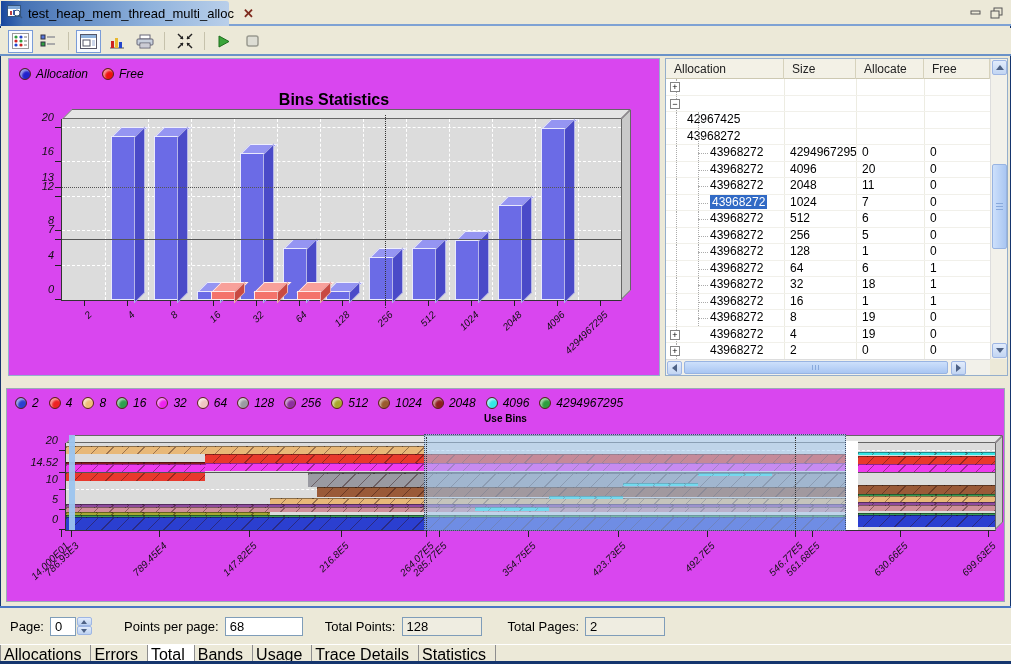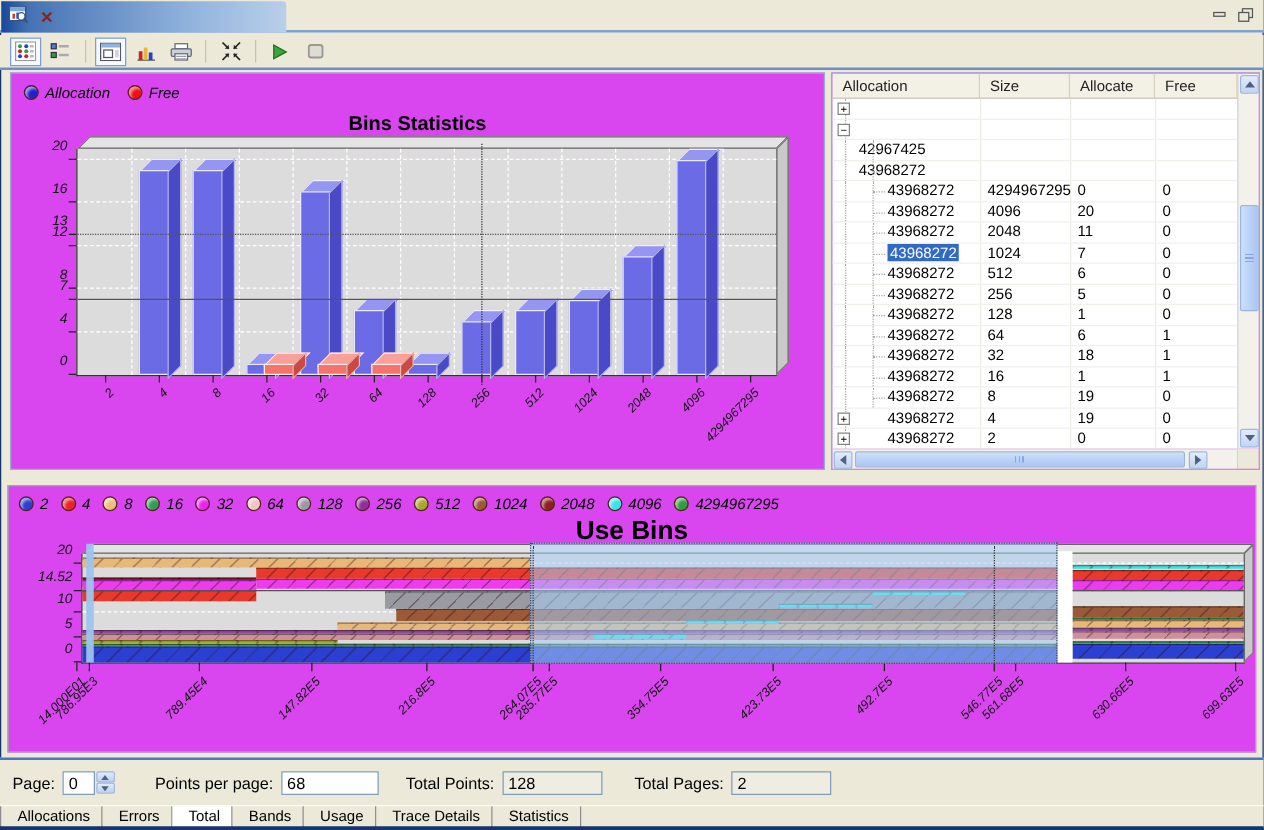--- a/index.html
+++ b/index.html
@@ -29,21 +29,21 @@
 
   
   .legend { position:absolute; display:flex; align-items:center; gap:14px; font-style:italic; font-size:12px; }
   #bins-legend { left:10px; top:8px; }
   #use-legend  { left:8px; top:7px; gap:10px; font-size:12px; }
   .litem { display:flex; align-items:center; gap:5px; }
   .ball { width:12px; height:12px; border-radius:50%; border:1px solid #5A2020; box-shadow:inset 2px 2px 2px rgba(255,255,255,.55); }
 
   .ctitle { position:absolute; width:100%; text-align:center; font-weight:bold; color:#000; }
   #bins-title { top:32px; font-size:16px; }
-  #use-title  { top:24px; font-size:21px; }
+  #use-title  { top:24px; font-size:10px; }
   #bins-caption { position:absolute; top:286px; width:100%; text-align:center; font-weight:bold; font-style:italic; font-size:12px; }
 
   
   .plot { position:absolute; background:#DCDCDC; border-left:1px solid #333; border-bottom:1px solid #333; border-right:1px solid #777; }
   #bins-plot { left:52px; top:60px; width:561px; height:182px; }
   #use-plot  { left:58px; top:54px; width:931px; height:88px; }
   .p3top { position:absolute; left:5px; top:-10px; width:100%; height:10px; background:#E4E4E4; border:1px solid #666; transform:skewX(-45deg); }
   .p3right { position:absolute; right:-10px; top:-5px; width:10px; height:100%; background:#C9C9C9; border:1px solid #666; transform:skewY(-45deg); }
   #use-plot .p3top { left:4px; top:-8px; height:8px; transform:skewX(-45deg); }
   #use-plot .p3right{ right:-8px; top:-4px; width:8px; transform:skewY(-45deg); }
@@ -106,21 +106,21 @@
   #controls label { margin-right:6px; }
   .fld { height:19px; border:1px solid #7F9DB9; background:#fff; font-size:13px; padding:1px 4px; font-family:"Liberation Sans",sans-serif; }
   .fld.ro { background:#EFEDE1; }
   .spin { display:flex; flex-direction:column; margin-left:1px; }
   .spinbtn { width:15px; height:9px; background:linear-gradient(#E2ECFC,#BCD1F0); border:1px solid #9EB6E4; border-radius:2px; display:flex; align-items:center; justify-content:center; }
   .spinbtn .tri.up { border-left-width:3px; border-right-width:3px; border-bottom-width:4px; }
   .spinbtn .tri.down { border-left-width:3px; border-right-width:3px; border-top-width:4px; }
 
   
   #bottom-tabs { position:absolute; left:0; top:644px; width:1011px; height:18px; background:#ECE9D8; border-top:1px solid #FFFFFF; display:flex; }
-  .btab { padding:1px 9px 0 13px; font-size:12px; color:#000; border-right:1px solid #8E8E8E; height:100%; }
+  .btab { padding:1px 9px 0 3px; font-size:16px; color:#000; border-right:1px solid #8E8E8E; height:100%; }
   .btab.first { border-left:1px solid #8E8E8E; }
   .btab.active { background:#fff; font-weight:normal; }
   #bottom-edge { position:absolute; left:0; top:661px; width:1011px; height:3px; background:#15356E; }
 </style>
 </head>
 <body>
 
 <div id="window">
 
   <div class="tabbar">
@@ -128,20 +128,21 @@
       <span>
         <svg width="16" height="15">
             <rect x="0.5" y="1.5" width="13" height="11" fill="#fff" stroke="#35557E"></rect>
             <rect x="1" y="2" width="12" height="3" fill="#7FA8D8"></rect>
             <rect x="3" y="7" width="2" height="4" fill="#C04040"></rect>
             <rect x="6" y="6" width="2" height="5" fill="#4060C0"></rect>
             <circle cx="10" cy="9" r="3" fill="none" stroke="#35557E"></circle>
             <line x1="12" y1="11" x2="15" y2="14" stroke="#35557E" stroke-width="1.5"></line>
           </svg>
       </span>
+      <span class="title">test_heap_mem_thread_multi_alloc</span>
       <span class="close">✕</span>
     </div>
     <div class="winbtns">
       <span><svg width="12" height="11">
             <rect x="1" y="3" width="9" height="3" fill="#ECE9D8" stroke="#555"></rect>
           </svg></span>
       <span><svg width="13" height="12">
             <rect x="4" y="1" width="8" height="7" fill="#ECE9D8" stroke="#555"></rect>
             <rect x="1" y="4" width="8" height="7" fill="#ECE9D8" stroke="#555"></rect>
           </svg></span>

